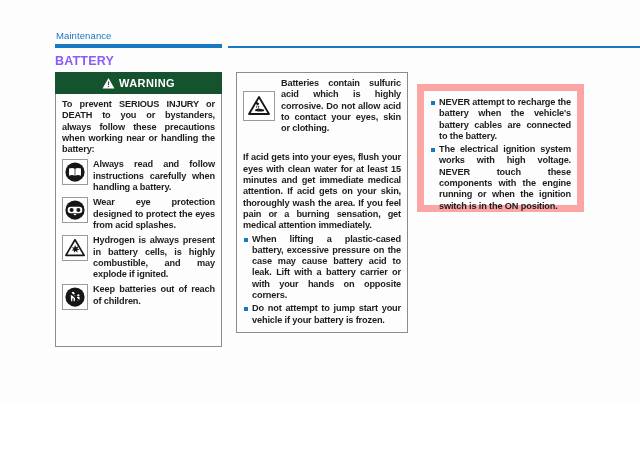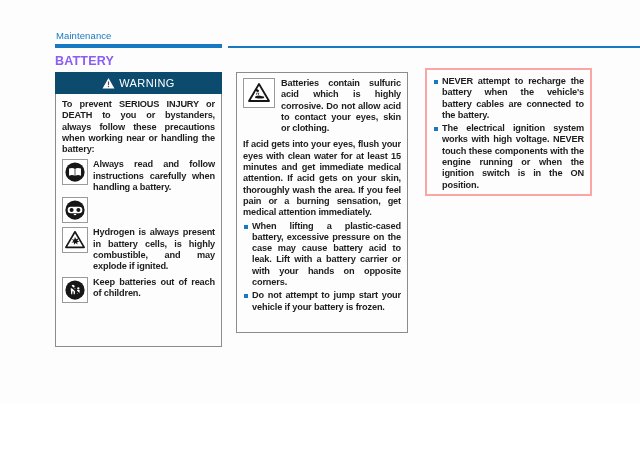--- a/index.html
+++ b/index.html
@@ -27,63 +27,63 @@
     position: absolute; left: 55px; top: 54px;
     font-size: 12.5px; font-weight: bold; color: #8b5cf6; letter-spacing: 0.2px;
   }
   .bodytext {
     font-size: 9.2px; line-height: 11.3px; font-weight: bold;
     color: #1d1d1d; text-align: justify; letter-spacing: -0.15px;
   }
   
   .warn-box { position: absolute; left: 55px; top: 72px; width: 167px; }
   .warn-header {
-    height: 22px; background: #0c4a6e; color: #ffffff;
+    height: 22px; background: #14532d; color: #ffffff;
     display: flex; align-items: center; justify-content: center;
-    font-size: 11px; font-weight: normal; letter-spacing: 0.4px; gap: 4px;
+    font-size: 11px; font-weight: bold; letter-spacing: 0.4px; gap: 4px;
   }
   .warn-body {
     border: 1px solid #8c8c8c; border-top: none;
     background: #fdfdfd;
     height: 253px; padding: 5px 6px;
   }
   .warn-intro { margin-bottom: 4px; }
   .warn-item { display: flex; margin-bottom: 4px; }
   .icon-cell {
     flex: 0 0 26px; width: 26px; height: 26px;
     border: 1px solid #9a9a9a; background: #fff;
     display: flex; align-items: center; justify-content: center;
     margin-right: 5px;
   }
   .warn-item .bodytext { flex: 1; }
   
   .acid-box {
     position: absolute; left: 236px; top: 72px; width: 172px; height: 261px;
     border: 1px solid #8c8c8c; background: #fdfdfd; padding: 5px 6px;
   }
-  .acid-lead { display: flex; margin-bottom: 5px; }
+  .acid-lead { display: flex; margin-bottom: 18px; align-items: center; }
   .icon-cell-lg {
     flex: 0 0 32px; width: 32px; height: 30px;
     border: 1px solid #9a9a9a; background: #fff;
     display: flex; align-items: center; justify-content: center;
     margin-right: 6px;
   }
   .acid-lead .bodytext { flex: 1; }
   .para { margin-bottom: 2px; }
   
   .bullet { display: flex; margin-bottom: 2px; }
   .bullet-marker {
     flex: 0 0 4px; width: 4px; height: 4px;
     background: #1779c2; margin: 4px 4px 0 1px;
   }
   .bullet .bodytext { flex: 1; }
   
   .elec-box {
-    position: absolute; left: 417px; top: 68px; width: 167px; height: 128px;
-    border: 2px solid #fca5a5; background: #fdfdfd; padding: 6px 6px; margin-left: 8px;
+    position: absolute; left: 417px; top: 84px; width: 167px; height: 128px;
+    border: 7px solid #fca5a5; background: #fdfdfd; padding: 6px 6px;
   }
   .page-number {
     position: absolute; left: 56px; top: 415px;
     font-size: 10px; color: #2e2e2e; letter-spacing: 0.3px;
   }
   svg { display: block; }
 </style>
 </head>
 <body>
 
@@ -122,20 +122,21 @@
       <div class="warn-item">
         <div class="icon-cell">
           <svg width="22" height="22" viewBox="0 0 24 24">
             <circle cx="12" cy="12" r="10.5" fill="#161616"></circle>
             <rect x="4" y="8.5" width="16" height="7" rx="3.5" fill="#fff"></rect>
             <circle cx="8.3" cy="12" r="2.2" fill="#161616"></circle>
             <circle cx="15.7" cy="12" r="2.2" fill="#161616"></circle>
             <path d="M10.8 16.5 Q12 17.6 13.2 16.5" stroke="#fff" stroke-width="1.2" fill="none"></path>
           </svg>
         </div>
+        <div class="bodytext">Wear eye protection designed to protect the eyes from acid splashes.</div>
       </div>
 
 
       <div class="warn-item">
         <div class="icon-cell">
           <svg width="22" height="22" viewBox="0 0 24 24">
             <path d="M12 3 L22 20 H2 Z" fill="none" stroke="#161616" stroke-width="1.8" stroke-linejoin="round"></path>
             <path d="M12 8.6 L13.2 11.3 L15.8 10.2 L14.6 12.7 L17 14 L14.3 14.4 L14.8 17 L12.6 15.4 L10.8 17.3 L10.9 14.7 L8.2 14.6 L10.3 13 L8.6 10.8 L11 11.6 Z" fill="#161616"></path>
           </svg>
         </div>

